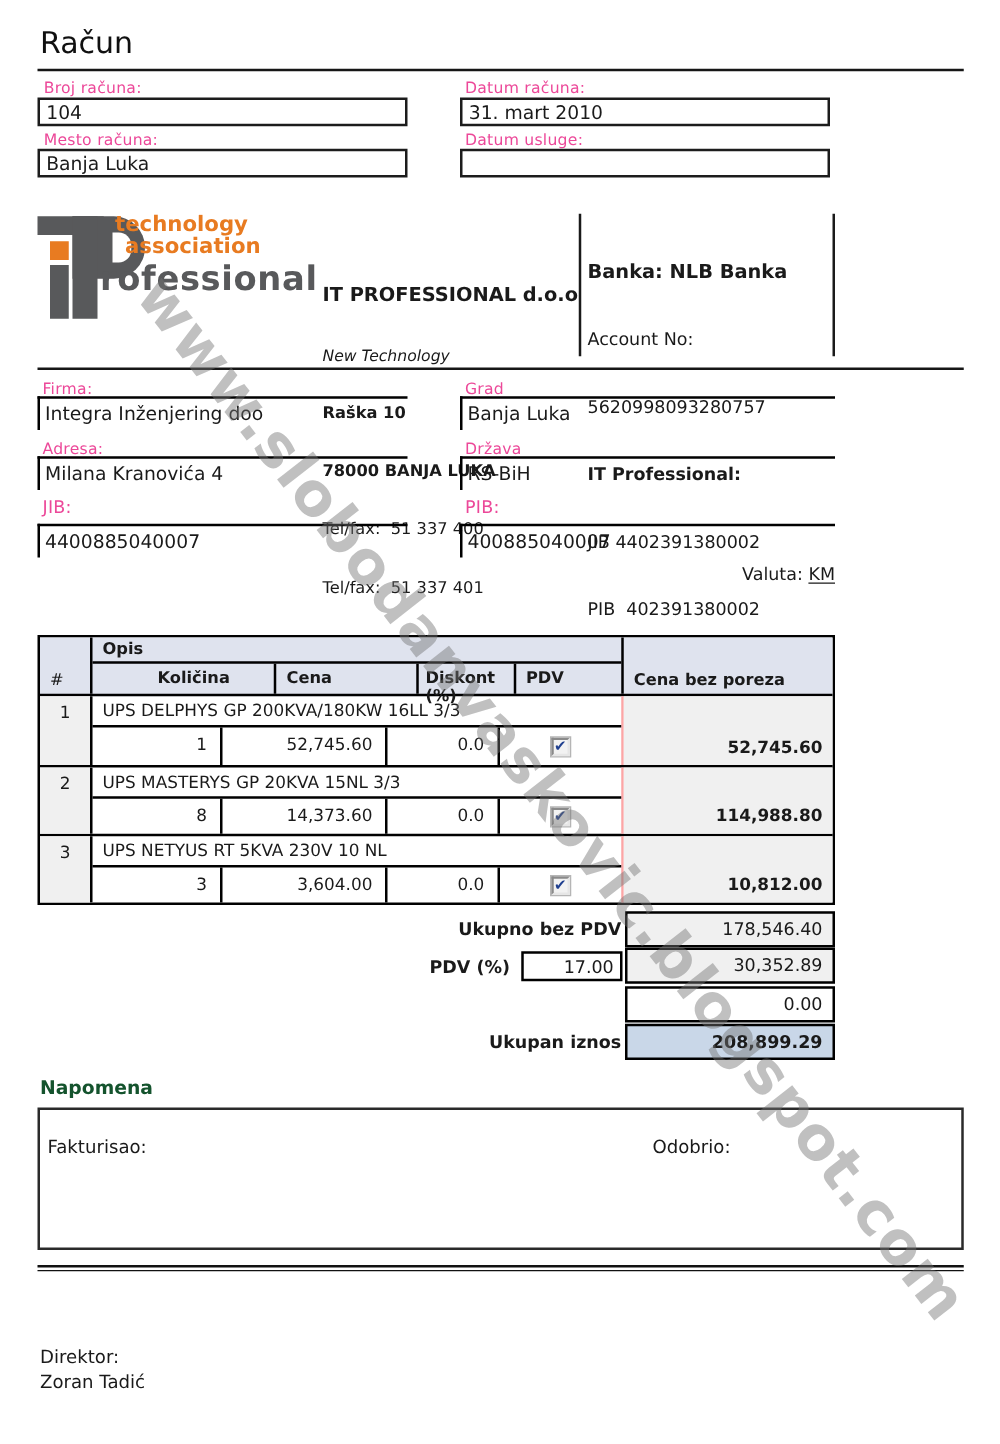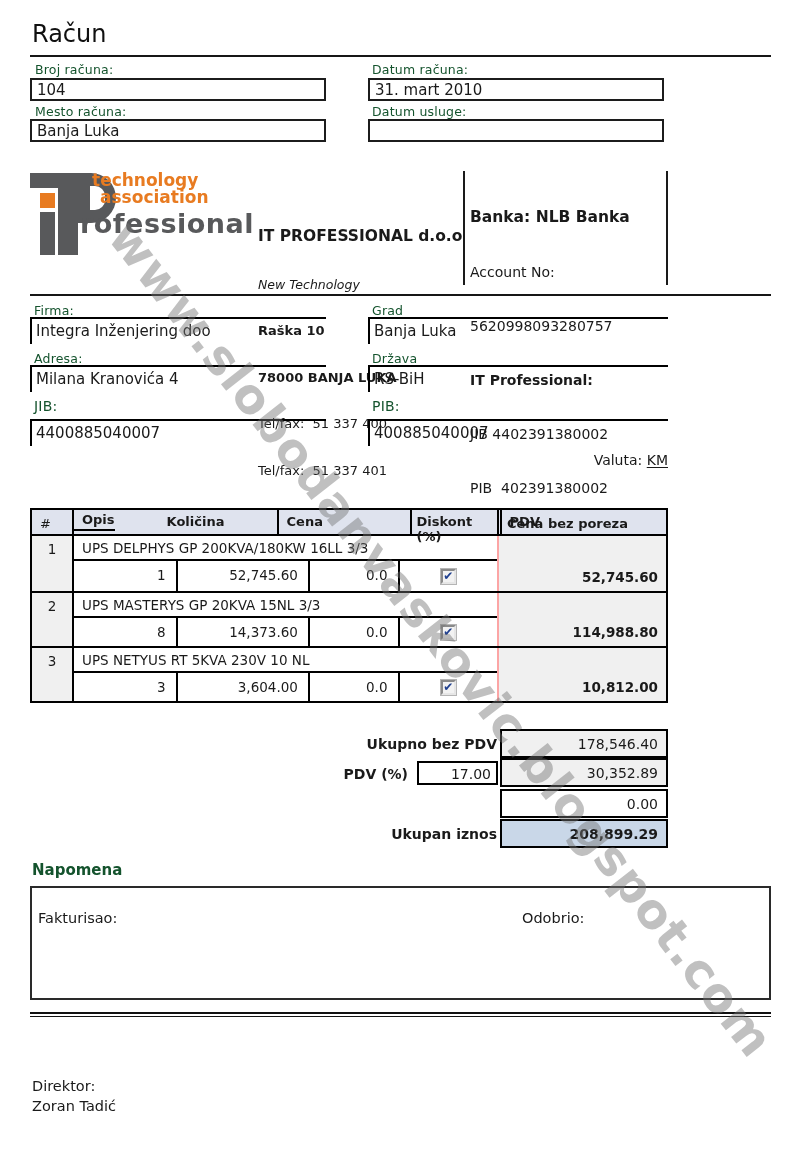--- a/index.html
+++ b/index.html
@@ -1,21 +1,21 @@
 <!DOCTYPE html>
 <html><head>
 <meta charset="utf-8">
 <style>
   * { margin:0; padding:0; box-sizing:border-box; }
   html,body { background:#ffffff; }
   body { font-family:"DejaVu Sans","Liberation Sans",sans-serif; color:#1a1a1a; }
   .page { position:relative; width:800px; height:1155px; background:#fff; overflow:hidden; }
 
   .abs { position:absolute; }
-  .lbl { font-size:12.5px; letter-spacing:0.2px; color:#14532d; }
+  .lbl { font-size:12.5px; letter-spacing:0.2px; color:#ec4899; }
   .box-input { border:2px solid #1c1c1c; height:23px; font-size:15px; padding:1px 0 0 5px; background:#fff; }
 
   .h-title { font-size:24px; color:#101010; }
   .rule { border-top:2px solid #161616; }
 
   
   .logo-shape { background:#58595b; position:absolute; }
   .logo-orange { background:#e87b21; position:absolute; }
   .logo-bowl { position:absolute; background:#58595b; border-radius:0 26px 26px 0; }
   .logo-hole { position:absolute; background:#fff; border-radius:0 10px 10px 0; }
@@ -28,21 +28,21 @@
   .bold { font-weight:bold; }
   .bank-block { font-size:14px; line-height:18px; white-space:pre-wrap; }
   .bank-name { font-size:15.5px; font-weight:bold; line-height:19px; }
 
   .cust-field { border-top:2px solid #000; border-left:2px solid #000; height:27px; font-size:15px; padding:3px 0 0 4px; }
 
   
   .tbl { position:absolute; left:30px; top:508px; width:638px; border:2px solid #000; }
   .hdr { display:flex; background:#dfe3ee; border-bottom:2px solid #000; }
   .hdr-num { width:42px; border-right:2px solid #000; display:flex; align-items:flex-end; padding:0 0 3px 8px; font-size:13px; }
-  .hdr-mid { width:425px; border-right:2px solid #000; display:flex; flex-direction:row; }
+  .hdr-mid { width:425px; border-right:2px solid #000; display:flex; flex-direction:column; }
   .hdr-opis { height:21px; border-bottom:2px solid #000; font-weight:bold; font-size:13px; padding:2px 0 0 8px; }
   .hdr-cols { display:flex; height:24px; }
   .hdr-cols > div { font-weight:bold; font-size:13px; padding:4px 0 0 8px; }
   .hc-kol { width:120px; border-right:2px solid #000;margin-left:44px; }
   .hc-cena { width:133px; border-right:2px solid #000; }
   .hc-disk { width:90px; border-right:2px solid #000; padding-left:5px !important; }
   .hc-pdv { width:98px; }
   .hdr-total { width:167px; display:flex; align-items:flex-end; font-weight:bold; font-size:13px; padding:0 0 3px 8px; }
 
   .row { display:flex; height:55px; }

